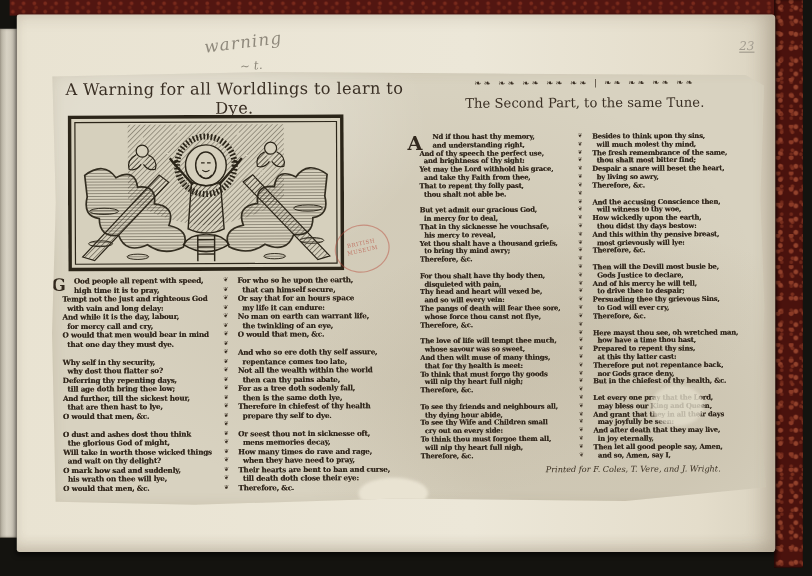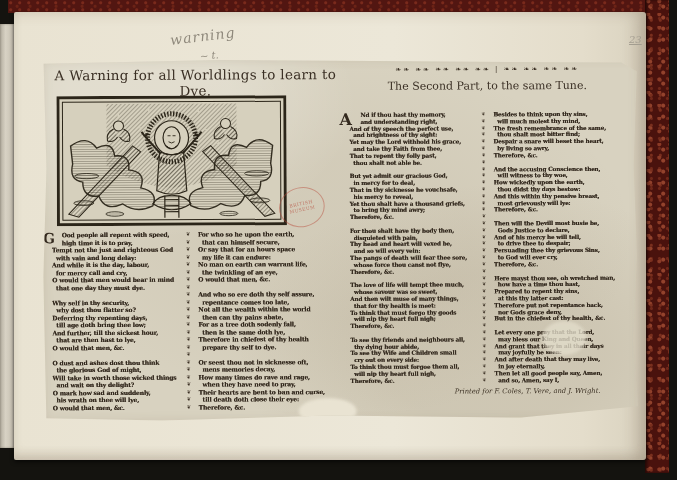--- a/index.html
+++ b/index.html
@@ -27,21 +27,21 @@
   
   #album-page{left:14px;top:12px;width:632px;height:448px;
     background:linear-gradient(90deg,#e9e3d2 0%,#ece7d8 60%,#e4ddcb 90%,#d9d2bf 100%);
     box-shadow:inset -10px 0 14px rgba(90,70,50,.22), inset 0 -6px 10px rgba(90,70,50,.12),
                0 2px 4px rgba(0,0,0,.6);
     border-radius:2px 3px 3px 2px;}
 
   .pencil{color:#8f897c;font-style:italic;}
   #pencil-title{left:156px;top:16px;font-size:14px;transform:rotate(-7deg);letter-spacing:1px;}
   #pencil-mark{left:186px;top:38px;font-size:10px;transform:rotate(-4deg);}
-  #folio-number{left:615px;top:22px;font-size:10px;color:#a39d90;text-decoration:underline;}
+  #folio-number{left:602px;top:22px;font-size:10px;color:#a39d90;text-decoration:underline;}
 
   
   #sheet{left:42px;top:58px;width:598px;height:364px;background-color:#d8d2c0;
     background-image:
       radial-gradient(ellipse at 18% 12%, rgba(255,255,250,.25) 0 12%, transparent 30%),
       radial-gradient(ellipse at 75% 80%, rgba(120,100,70,.10) 0 18%, transparent 40%),
       radial-gradient(ellipse at 50% 50%, rgba(120,100,70,.06) 0 30%, transparent 70%);
     box-shadow:0 1px 3px rgba(60,50,30,.45), inset 0 0 12px rgba(120,100,70,.20);
     transform:rotate(-0.25deg);
     clip-path:polygon(0.4% 1.2%,30% 0.4%,62% 1%,97% 1.6%,99.6% 4%,99% 30%,99.5% 55%,98.8% 78%,99.6% 96%,80% 99%,48% 98.2%,20% 99.4%,0.6% 98.6%,0.2% 60%,0.8% 30%);}

